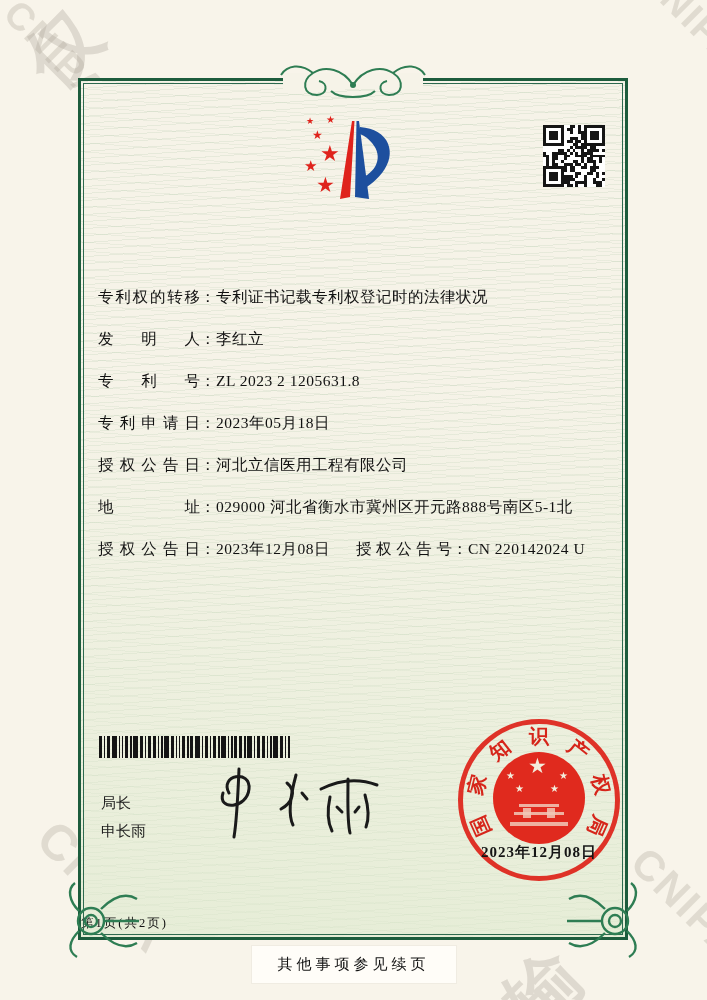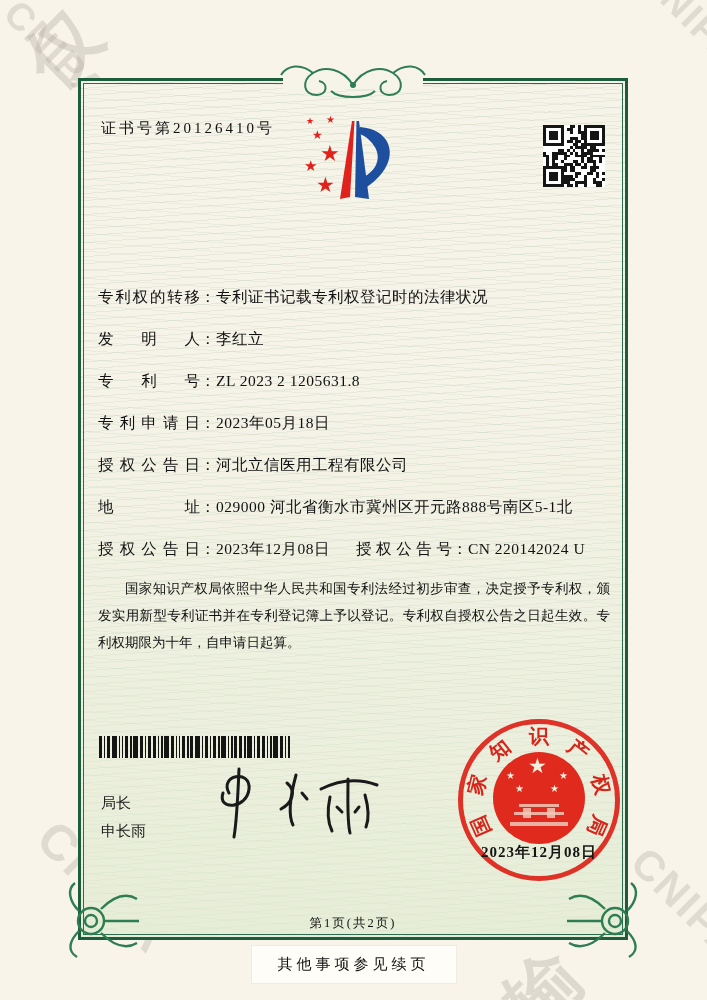--- a/index.html
+++ b/index.html
@@ -77,21 +77,21 @@
     position:absolute;left:50%;top:50%;width:92px;height:92px;margin:-48px 0 0 -46px;
     border-radius:50%;background:radial-gradient(circle at 50% 45%, #e02a1e 0 93%, #c21d14 100%);
   }
   .emblem .es{position:absolute;color:#f3eedd;line-height:1;}
   .emblem .gate{position:absolute;background:#f0c9b8;opacity:.85;}
   .seal-date{
     position:absolute;left:50%;top:124px;transform:translateX(-50%);
     font-size:15px;font-weight:bold;color:#151515;white-space:nowrap;letter-spacing:1px;z-index:6;
   }
   
-  .page-footer{position:absolute;left:0;top:834px;width:100%;text-align:center;font-size:12.5px;letter-spacing:2px;}
+  .page-footer{position:absolute;left:0;top:834px;width:100%;font-size:12.5px;letter-spacing:2px;}
   .note-box{
     position:absolute;left:50%;top:946px;transform:translateX(-50%);
     background:#fffdf8;padding:9px 26px;font-size:15px;letter-spacing:4px;z-index:3;
     box-shadow:0 0 0 1px rgba(0,0,0,.03);
   }
 </style>
 </head>
 <body>
 
 <div id="diag-watermark">
@@ -140,21 +140,20 @@
       <circle cx="34" cy="44" r="13"></circle>
       <circle cx="34" cy="44" r="6"></circle>
       <path d="M44,32 C58,18 70,16 80,22"></path>
       <path d="M44,56 C58,70 70,72 80,66"></path>
       <path d="M22,34 C12,24 10,12 18,6"></path>
       <path d="M22,54 C12,64 10,74 20,80"></path>
       <path d="M46,44 L82,44"></path>
     </g>
   </svg>
 
-  <div class="cert-number">证书号第20126410号</div>
 
   <div class="logo">
     <span class="star" style="left:18px;top:44px;font-size:15px;">★</span>
     <span class="star" style="left:34px;top:28px;font-size:22px;">★</span>
     <span class="star" style="left:26px;top:14px;font-size:12px;">★</span>
     <span class="star" style="left:20px;top:2px;font-size:9px;">★</span>
     <span class="star" style="left:40px;top:0px;font-size:10px;">★</span>
     <span class="star" style="left:30px;top:60px;font-size:21px;">★</span>
     <svg width="135" height="92" viewBox="0 0 135 92">
       <path d="M66,6 L68.5,6 L64,82 L54,84 Z" fill="#df231c"></path>
@@ -429,21 +428,20 @@
       <span>
         <span class="flabel">授权公告日</span><span class="fcolon">：</span><span class="fvalue">2023年12月08日</span>
       </span>
       <span class="grant-group2">
         <span class="flabel">授权公告号</span><span class="fcolon">：</span><span class="fvalue">CN 220142024 U</span>
       </span>
     </div>
   </div>
 
   <div class="legal">
-    <p>国家知识产权局依照中华人民共和国专利法经过初步审查，决定授予专利权，颁发实用新型专利证书并在专利登记簿上予以登记。专利权自授权公告之日起生效。专利权期限为十年，自申请日起算。</p>
   </div>
 
   <div class="barcode" id="barcode"><i style="width: 3.2px; margin-right: 1.7px;"></i><i style="width: 1.6px; margin-right: 1.7px;"></i><i style="width: 3.2px; margin-right: 1.7px;"></i><i style="width: 4.8px; margin-right: 1.7px;"></i><i style="width: 1.6px; margin-right: 1.7px;"></i><i style="width: 1.6px; margin-right: 1.7px;"></i><i style="width: 3.2px; margin-right: 1.7px;"></i><i style="width: 1.6px; margin-right: 1.7px;"></i><i style="width: 4.8px; margin-right: 1.7px;"></i><i style="width: 3.2px; margin-right: 1.7px;"></i><i style="width: 1.6px; margin-right: 1.7px;"></i><i style="width: 3.2px; margin-right: 1.7px;"></i><i style="width: 3.2px; margin-right: 1.7px;"></i><i style="width: 1.6px; margin-right: 1.7px;"></i><i style="width: 1.6px; margin-right: 1.7px;"></i><i style="width: 4.8px; margin-right: 1.7px;"></i><i style="width: 3.2px; margin-right: 1.7px;"></i><i style="width: 1.6px; margin-right: 1.7px;"></i><i style="width: 1.6px; margin-right: 1.7px;"></i><i style="width: 3.2px; margin-right: 1.7px;"></i><i style="width: 1.6px; margin-right: 1.7px;"></i><i style="width: 3.2px; margin-right: 1.7px;"></i><i style="width: 4.8px; margin-right: 1.7px;"></i><i style="width: 1.6px; margin-right: 1.7px;"></i><i style="width: 3.2px; margin-right: 1.7px;"></i><i style="width: 1.6px; margin-right: 1.7px;"></i><i style="width: 3.2px; margin-right: 1.7px;"></i><i style="width: 1.6px; margin-right: 1.7px;"></i><i style="width: 4.8px; margin-right: 1.7px;"></i><i style="width: 1.6px; margin-right: 1.7px;"></i><i style="width: 1.6px; margin-right: 1.7px;"></i><i style="width: 3.2px; margin-right: 1.7px;"></i><i style="width: 3.2px; margin-right: 1.7px;"></i><i style="width: 1.6px; margin-right: 1.7px;"></i><i style="width: 4.8px; margin-right: 1.7px;"></i><i style="width: 1.6px; margin-right: 1.7px;"></i><i style="width: 3.2px; margin-right: 1.7px;"></i><i style="width: 3.2px; margin-right: 1.7px;"></i><i style="width: 1.6px; margin-right: 1.7px;"></i><i style="width: 1.6px; margin-right: 1.7px;"></i><i style="width: 4.8px; margin-right: 1.7px;"></i><i style="width: 3.2px; margin-right: 1.7px;"></i><i style="width: 1.6px; margin-right: 1.7px;"></i><i style="width: 1.6px; margin-right: 1.7px;"></i></div>
 
   <div class="director">
     <div>局长</div>
     <div>申长雨</div>
   </div>
 
   <svg class="sig-svg" width="210" height="80" viewBox="0 0 210 80">

